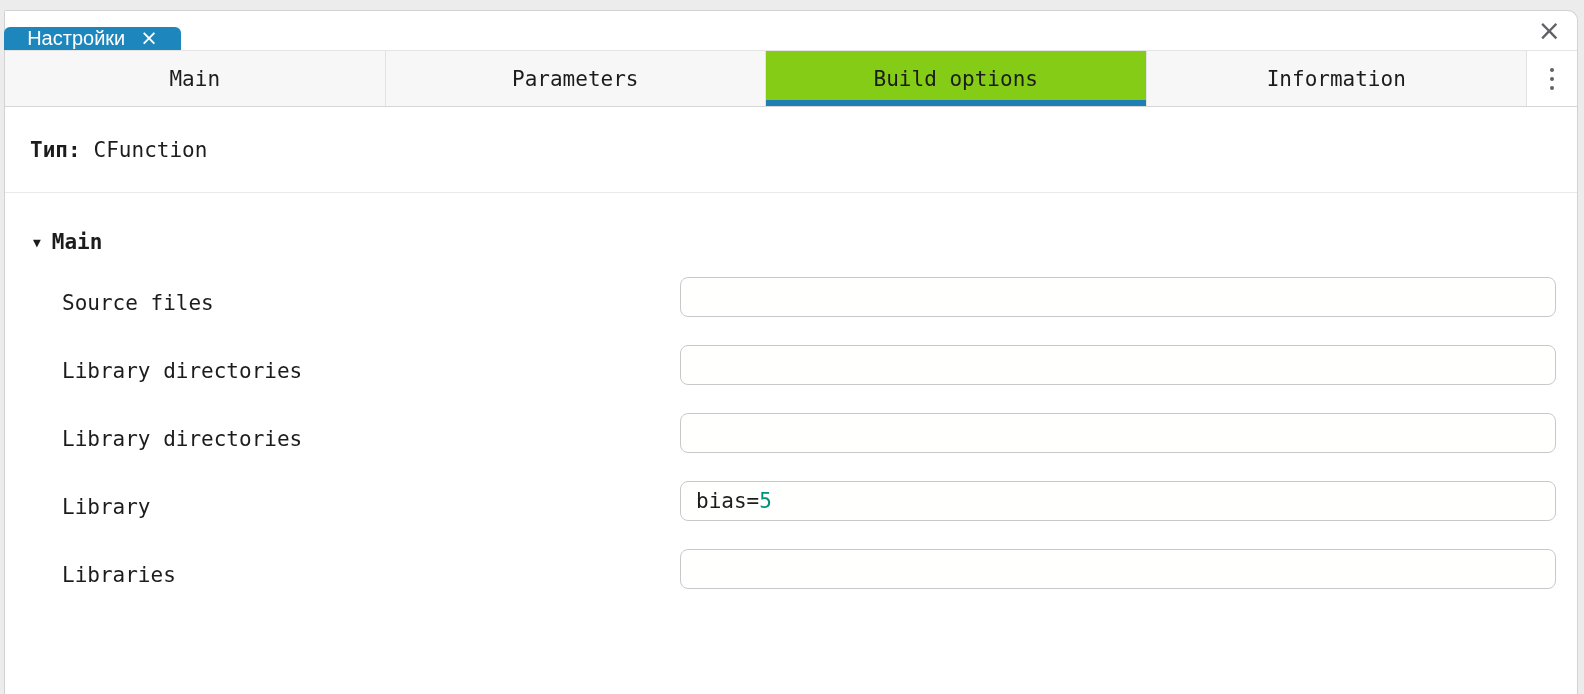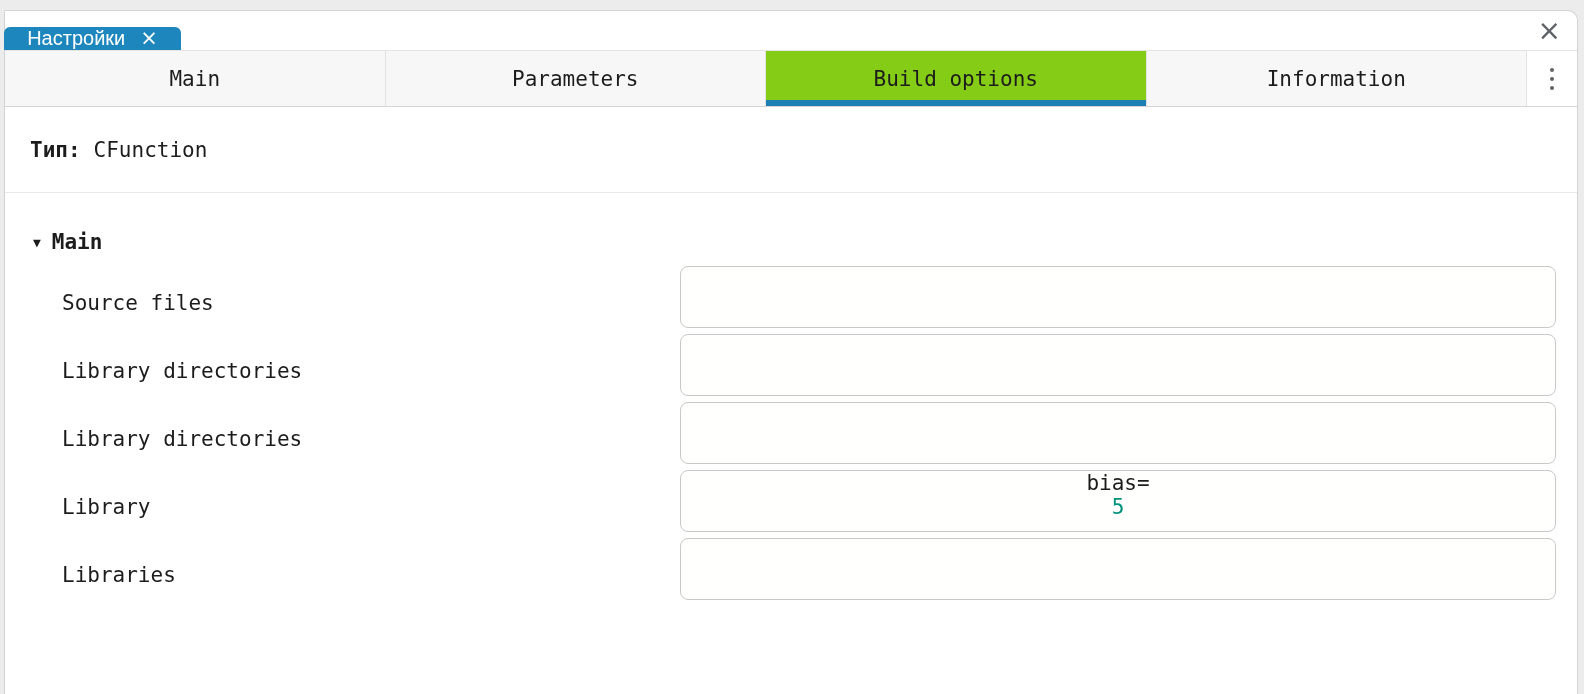--- a/index.html
+++ b/index.html
@@ -61,24 +61,24 @@
   .type-label { font-weight:bold;text-align:center; }
   .section-header {
     margin:37px 0 0 28px; display:flex; align-items:center; gap:11px;
     font-size:21px; font-weight:bold; cursor:pointer;
   }
   .collapse-icon { font-size:13px; color:#1c1c1c; }
   .rows { margin-top:9px; }
   .field-row { height:68px; position:relative; display:flex; align-items:center; }
   .field-label { margin-left:57px; font-size:21px;margin-top:11px; }
   .field-input {
-    position:absolute; left:675px; right:21px; height:62px;
+    position:absolute; left:675px; right:21px; height:40px;
     border:1px solid #c9c9c9; border-radius:8px; background:#fffffd;
     display:flex; align-items:center; padding:0 15px;
-    font-size:21px; cursor:text; overflow:hidden; white-space:pre;flex-direction:column;
+    font-size:21px; cursor:text; overflow:hidden; white-space:pre;
   }
 </style>
 </head>
 <body>
 
 <div class="panel">
 
   <div class="title-row">
     <div class="doc-tab">
       <span>Настройки</span>

